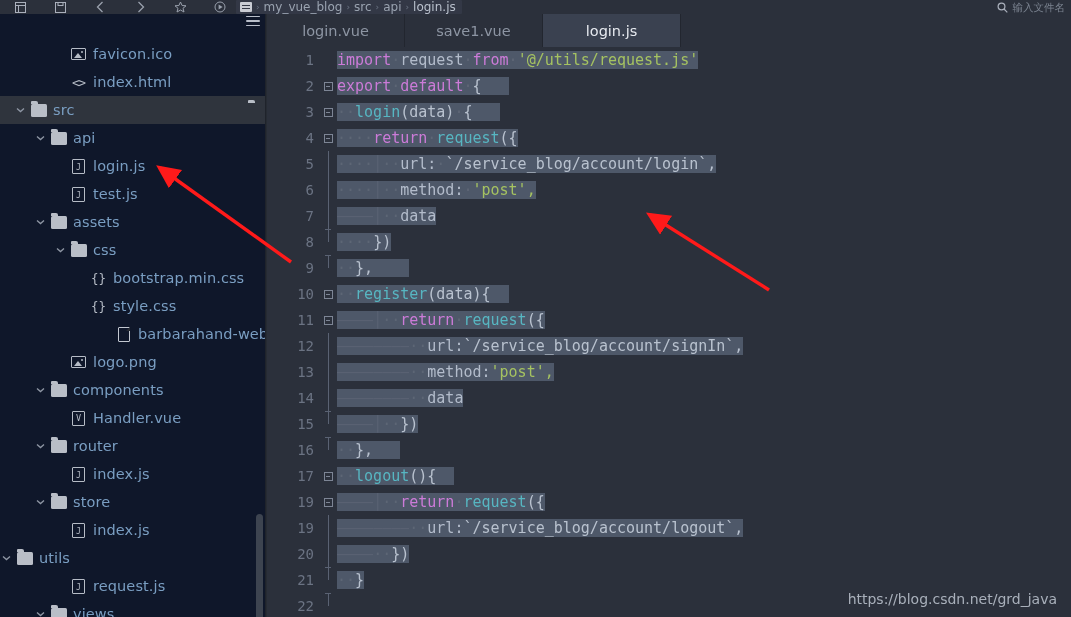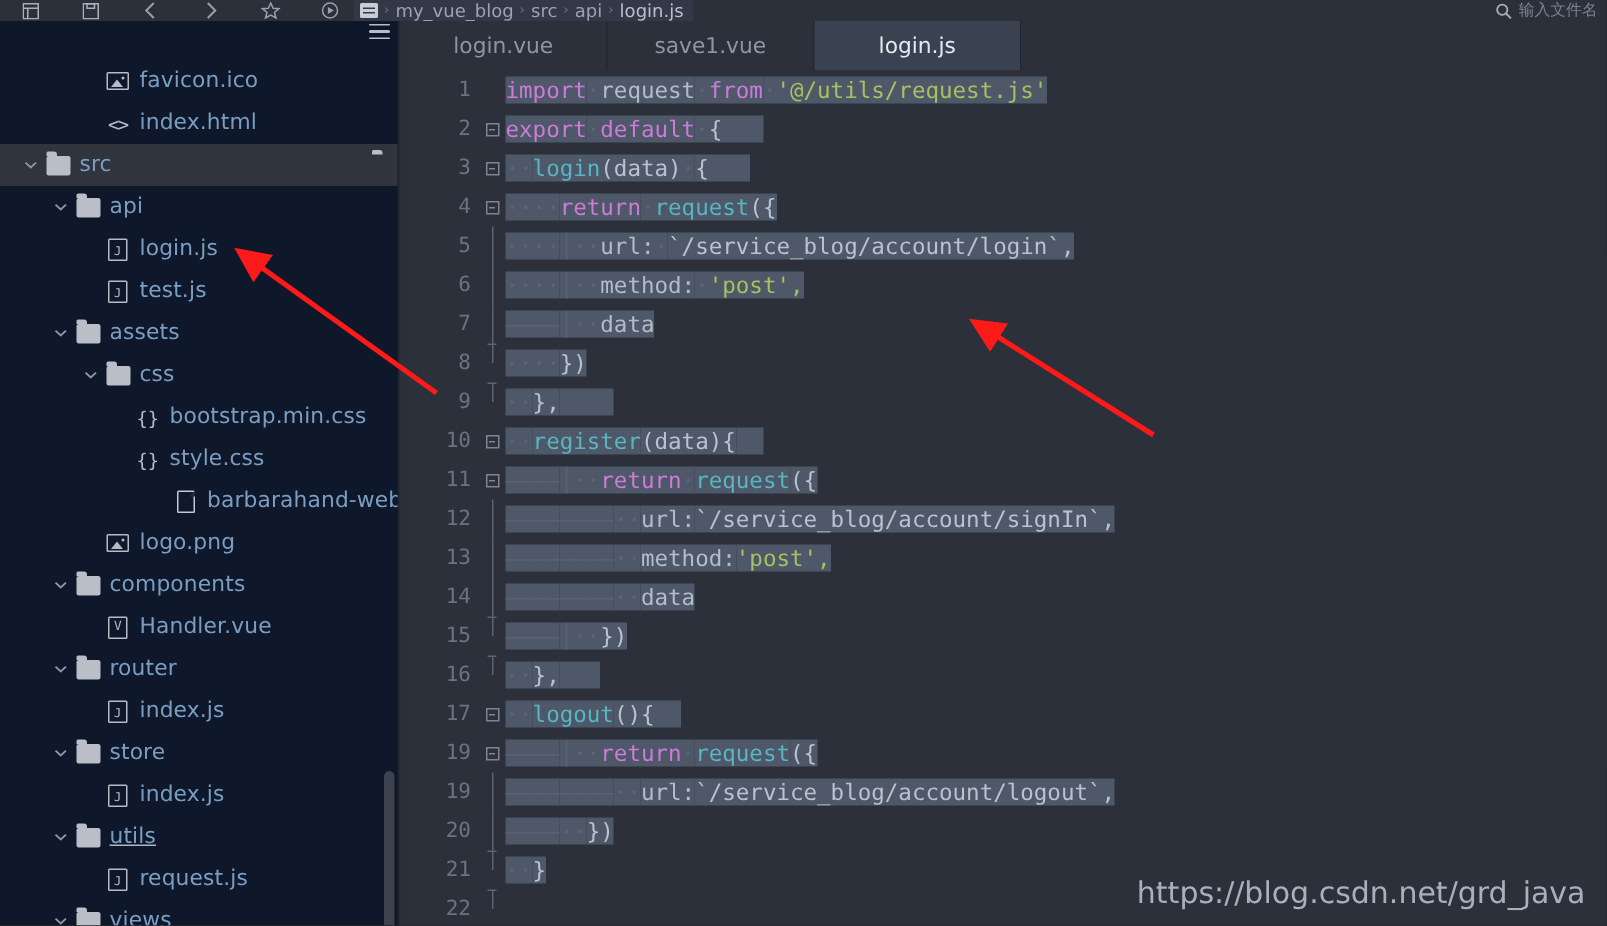--- a/index.html
+++ b/index.html
@@ -111,21 +111,21 @@
   .id{color:#b3bccb;}
   .punc{color:#b9c2cf;}
   .dot{color:#5d6675;}
   .guide{color:#5a6273;}
 
   
   .arrow-svg{position:absolute;left:0;top:0;pointer-events:none;}
 
   .watermark{
     position:absolute;right:14px;bottom:10px;
-    color:#a9b0bb;font-size:20px;
+    color:#a9b0bb;font-size:14px;
     font-family:"DejaVu Sans","Liberation Sans",sans-serif;
   }
 </style>
 </head>
 <body>
 
 <div class="app">
 
   <div class="topbar">
     <div class="tb-icons">
@@ -343,21 +343,21 @@
           </span>
           <span class="lbl folder blue">store</span>
         </div>
         <div class="row" style="padding-left: 54px;">
           <span class="arrow"></span>
           <span class="ico">
             <span class="jsico">J</span>
           </span>
           <span class="lbl file blue">index.js</span>
         </div>
-        <div class="row" style="padding-left: 34px; text-decoration: underline;">
+        <div class="row" style="">
           <span class="arrow">
             <svg width="9" height="6" viewBox="0 0 9 6">
               <polyline points="1,1.4 4.5,4.6 8,1.4" fill="none" stroke="#8e96a4" stroke-width="1.3"></polyline>
             </svg>
           </span>
           <span class="ico">
             <span class="fold"></span>
           </span>
           <span class="lbl folder blue">utils</span>
         </div>

